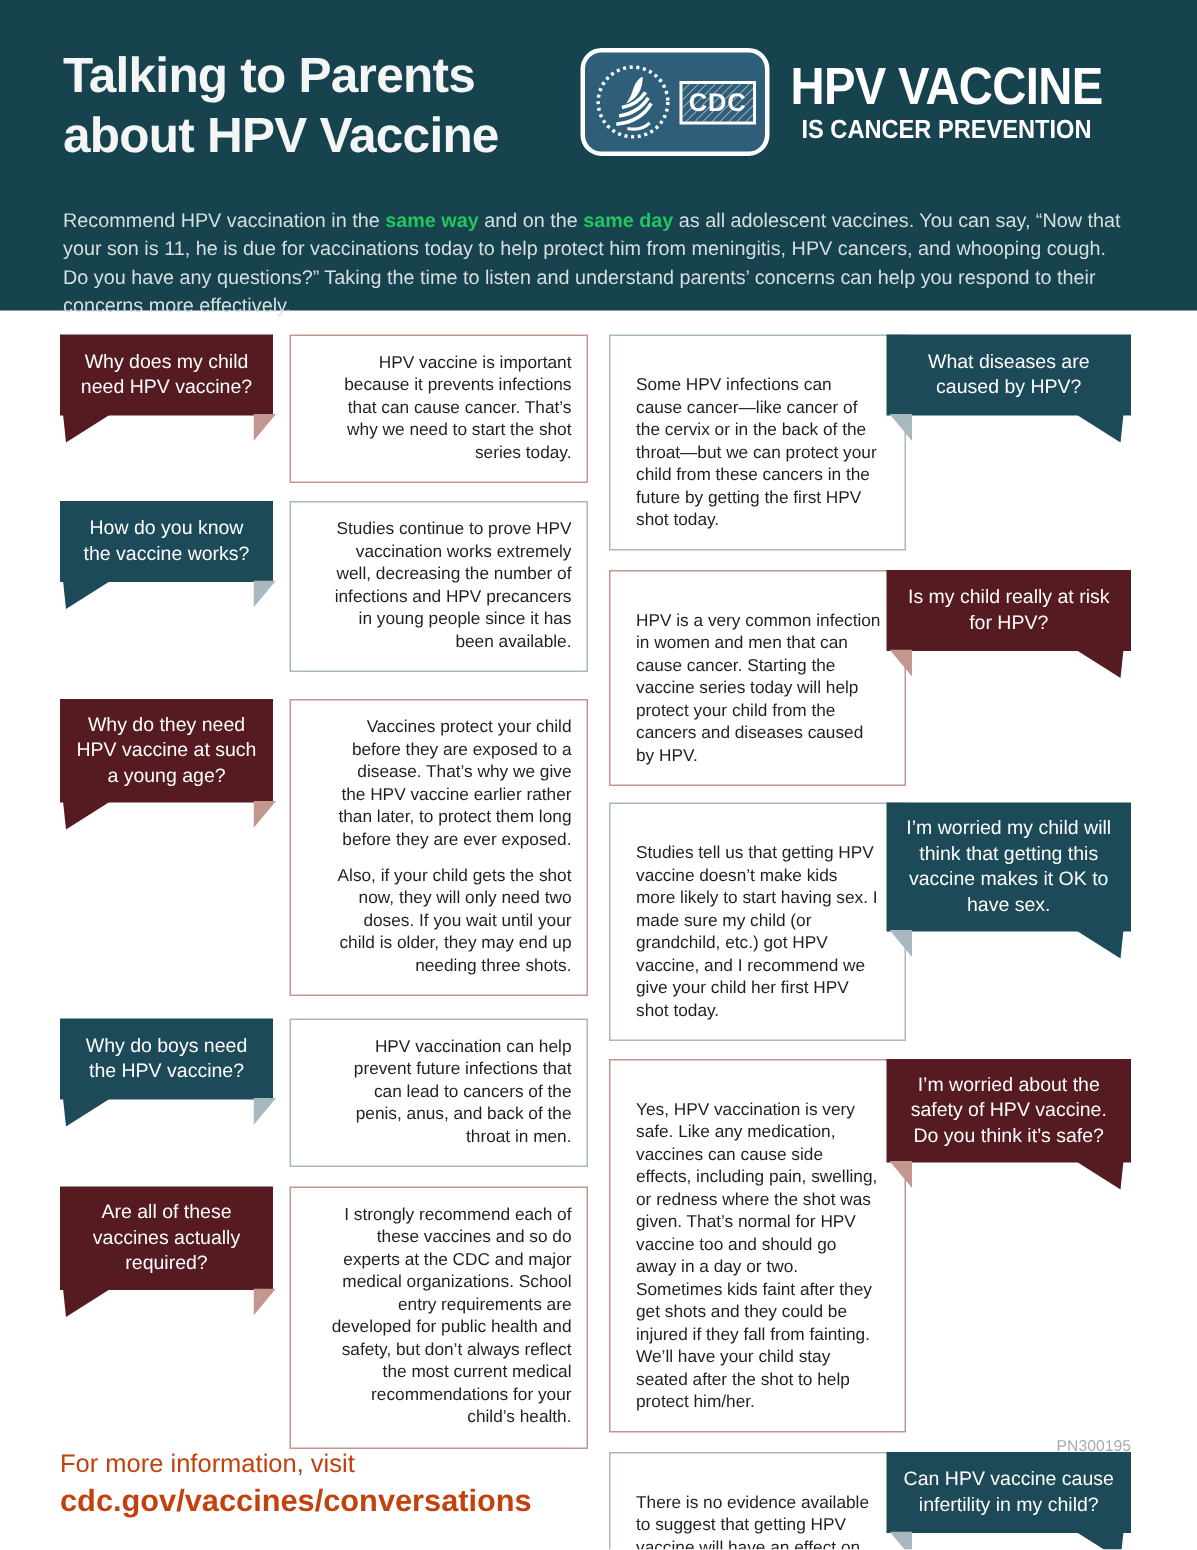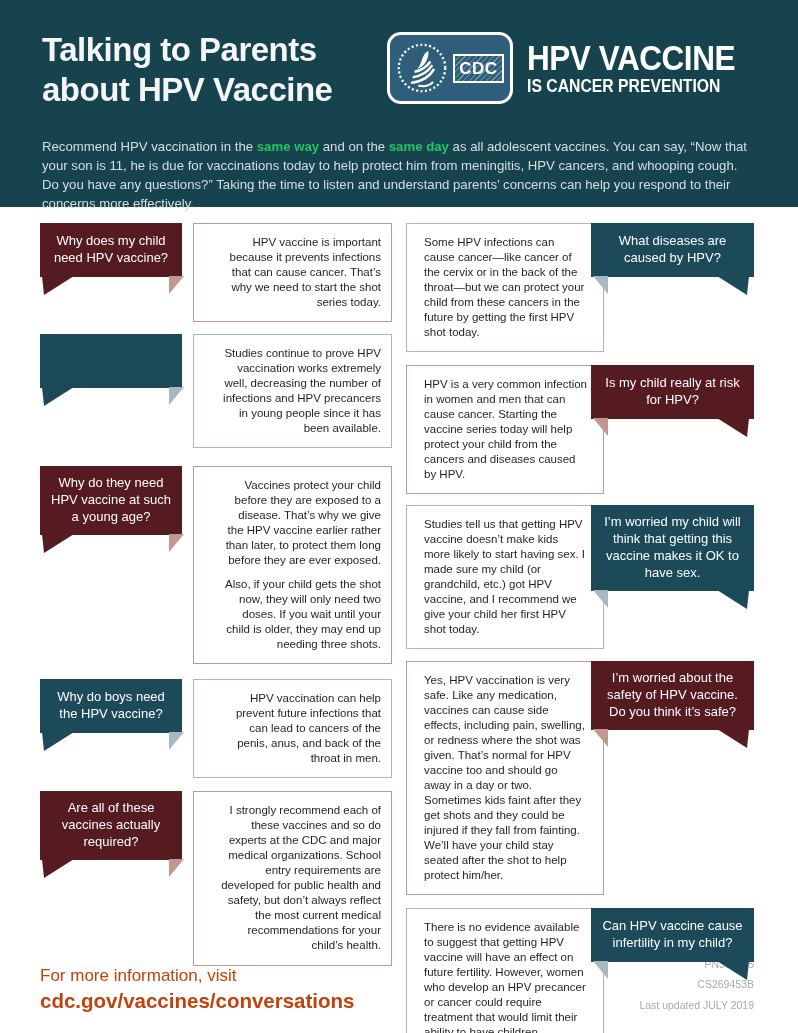--- a/index.html
+++ b/index.html
@@ -6,21 +6,21 @@
   .page {
     position:relative; width:798px; height:1033px; overflow:hidden;
     background:#ffffff; font-family:"Liberation Sans", sans-serif;
     -webkit-font-smoothing:antialiased;
   }
 
   
   .header { background:#16434e; height:207px; box-sizing:border-box; }
   .header-top { display:flex; align-items:flex-start; padding:30px 40px 0 42px; }
   .page-title { color:#f4f6f6; font-size:33px; font-weight:bold; line-height:1.22; letter-spacing:-0.5px; flex:1; }
-  .logo-group { display:flex; align-items:center; gap:14px; margin-top:2px; }
+  .logo-group { display:flex; align-items:center; gap:14px; margin-top:2px;text-align:center; }
   .cdc-badge {
     width:126px; height:72px; box-sizing:border-box; border:3px solid #fff; border-radius:14px;
     background:#2e5e7a; display:flex; align-items:center; justify-content:center; gap:5px;
   }
   .cdc-box {
     border:2px solid #fff; color:#fff; font-weight:bold; font-size:17px; letter-spacing:.5px;
     padding:4px 4px; line-height:1;
     background-image:repeating-linear-gradient(135deg, rgba(255,255,255,0) 0 3px, rgba(255,255,255,.35) 3px 4px);
   }
   .brand { color:#fff; font-weight:bold; line-height:1; }
@@ -48,21 +48,21 @@
   .pair.maroon { --qbg:#551b20; --bd:#c2978f; }
   .pair.teal   { --qbg:#1c4a58; --bd:#a7b8be; }
   .question { background:var(--qbg); }
 
   .answer {
     position:relative; z-index:1; box-sizing:border-box; background:#fff;
     border:1px solid var(--bd);
     color:#231f20; font-size:11.5px; line-height:15px;
   }
   .pair.left  .answer { margin-left:153px; margin-top:9px; padding:11px 10px 11px 26px;text-align:right; }
-  .pair.right .answer { margin-right:150px; margin-top:9px; padding:11px 16px 11px 17px; }
+  .pair.right .answer { margin-right:150px; margin-top:9px; padding:26px 16px 11px 17px; }
   .answer p { margin:0; }
   .answer p:empty { display:none; }
   .answer p + p { margin-top:9px; }
 
   .tail { position:absolute; top:calc(100% - 1px); width:33px; height:20px; }
   .pair.left  .tail { left:2px; }
   .pair.right .tail { right:4px; }
   .tail polygon { fill:var(--qbg); }
 
   .fold { position:absolute; top:calc(100% - 1px); width:15px; height:18px; }
@@ -127,20 +127,21 @@
             </svg>
         </div>
       </div>
 
       <div class="pair left teal" style="min-height:117px; margin-bottom:15px;">
         <div class="answer" style="min-height:107px;">
           <p>Studies continue to prove HPV vaccination works extremely well, decreasing the number of infections and HPV precancers in young people since it has been available.</p>
 
         </div>
         <div class="question">
+          <span>How do you know the vaccine works?</span>
           <svg class="tail" viewBox="0 0 33 20">
               <polygon points="0,0 32,0 2,19"></polygon>
             </svg>
           <svg class="fold" viewBox="0 0 15 18">
               <polygon points="0,0 15,0 0,18"></polygon>
             </svg>
         </div>
       </div>
 
       <div class="pair left maroon" style="min-height:200px; margin-bottom:13px;">

